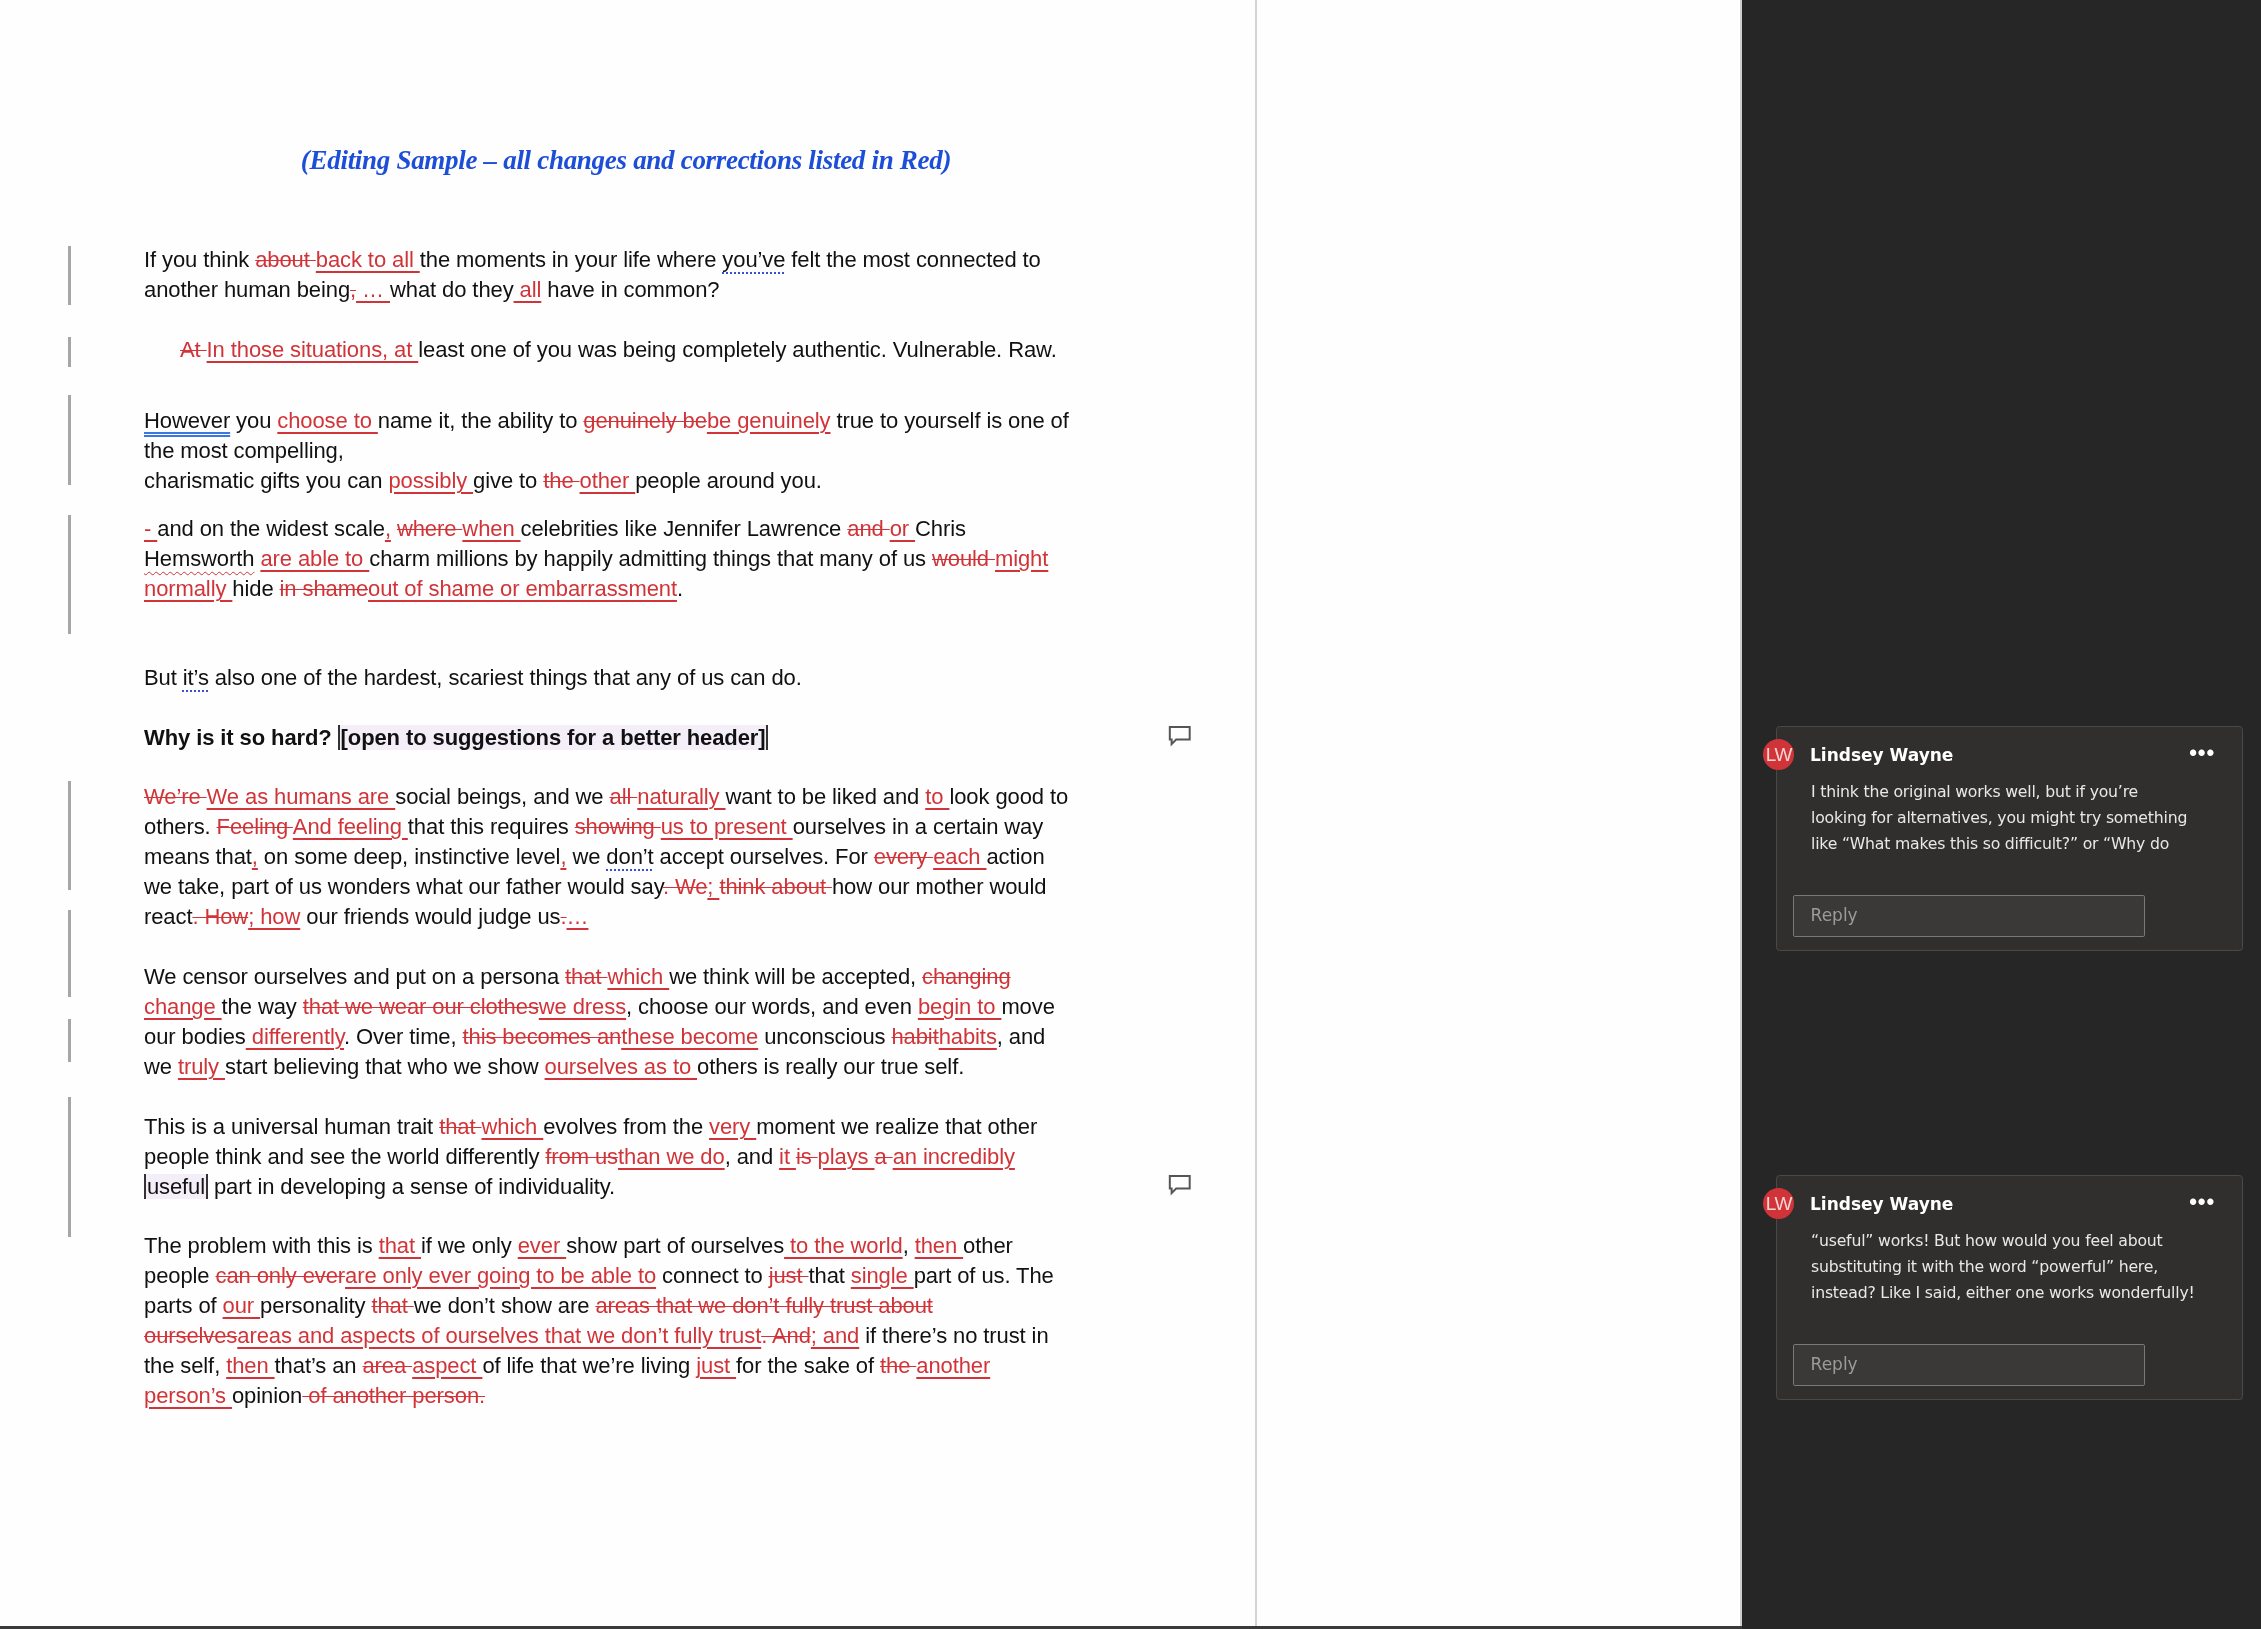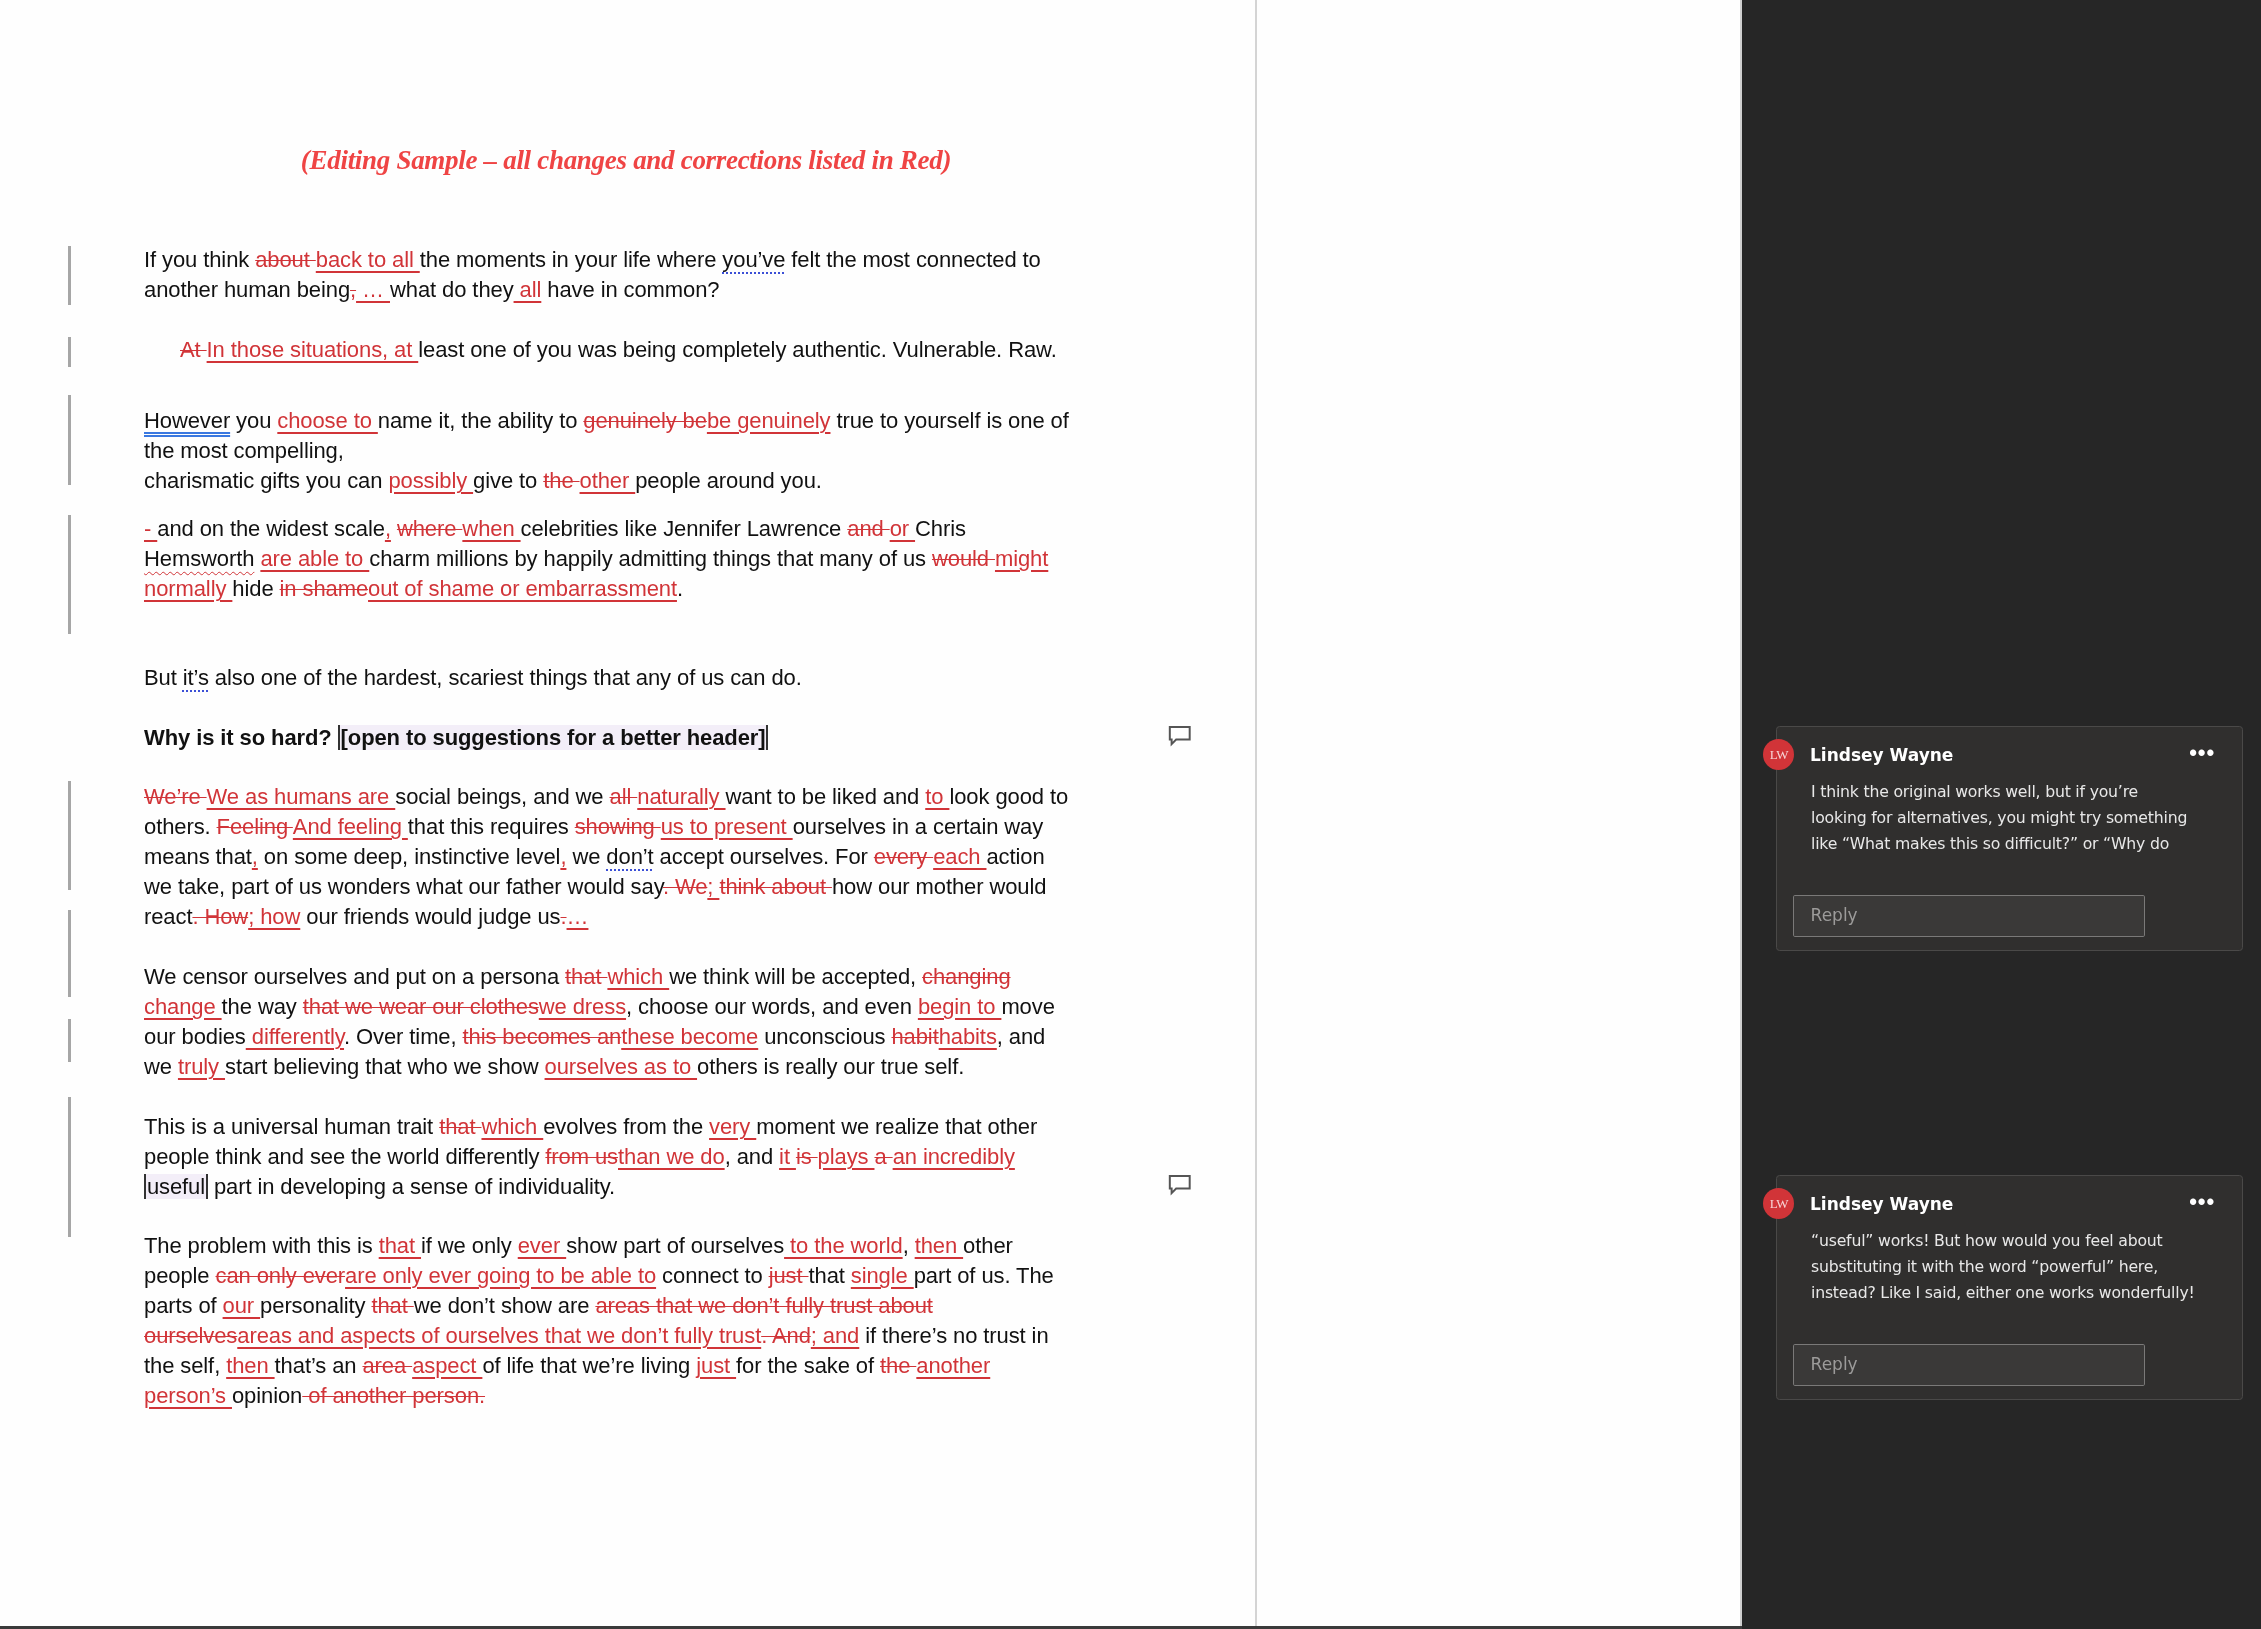--- a/index.html
+++ b/index.html
@@ -9,21 +9,21 @@
   }
   .page-area { position:absolute; left:0; top:0; width:1742px; height:1626px; background:#fefefe; }
   .divider { position:absolute; left:1255px; top:0; width:1.8px; height:1626px; background:#d4d4d4; }
   .right-edge { position:absolute; left:1740px; top:0; width:1.8px; height:1626px; background:#cfcfcf; }
   .bottom-strip { position:absolute; left:0; top:1626px; width:1742px; height:3.6px; background:#3a3a3a; }
   .comments-pane { position:absolute; left:1742px; top:0; width:519px; height:1629px; background:#262626; }
 
   .doc-title {
     position:absolute; left:144px; width:964px; top:145px; text-align:center;
     font-family:"Liberation Serif", serif; font-style:italic; font-weight:bold;
-    font-size:27px; color:#ef4444; letter-spacing:-0.3px;
+    font-size:27px; color:#1d4ed8; letter-spacing:-0.3px;
   }
 
   .para {
     position:absolute; left:144px; width:977px;
     font-size:22px; line-height:30px; color:#111; letter-spacing:-0.1px;
   }
   .para .line { white-space:nowrap; display:block; }
   .ins { color:#d13438; text-decoration:underline; text-decoration-color:#d13438; text-decoration-thickness:1.8px; text-underline-offset:3.6px; }
   .del { color:#d13438; text-decoration:line-through; text-decoration-color:#d13438; text-decoration-thickness:1.4px; }
   .grammar { text-decoration:underline dotted #3b4fd6; text-decoration-thickness:1.8px; text-underline-offset:4.5px; }
@@ -37,22 +37,22 @@
   .change-bar { position:absolute; left:68px; width:2.7px; background:#a6a6a6; }
 
   .margin-comment-icon { position:absolute; left:1168px; width:23.5px; height:22px; cursor:pointer; }
 
   .comment-card {
     position:absolute; left:1776px; width:467px; height:225px;
     background:#302f2e; border:1.4px solid #4a4948; border-radius:3.6px; box-sizing:border-box;
   }
   .avatar {
     position:absolute; left:-13.6px; top:11.8px; width:31px; height:31px; border-radius:50%;
-    background:#d13438; color:#f7d3d4; font-size:13px; line-height:31px; text-align:center;
-    font-family:Liberation Serif, serif; letter-spacing:-0.5px;
+    background:#d13438; color:#f7d3d4; font-size:19px; line-height:31px; text-align:center;
+    font-family:Liberation Sans, sans-serif; letter-spacing:-0.5px;
   }
   .author {
     position:absolute; left:33px; top:18px; color:#ffffff; font-weight:bold;
     font-family:"DejaVu Sans", sans-serif; font-size:17px;
   }
   .more-btn {
     position:absolute; right:27px; top:12.7px; color:#ffffff; font-size:22px; letter-spacing:0.9px;
     font-weight:bold; cursor:pointer;
   }
   .comment-body {

